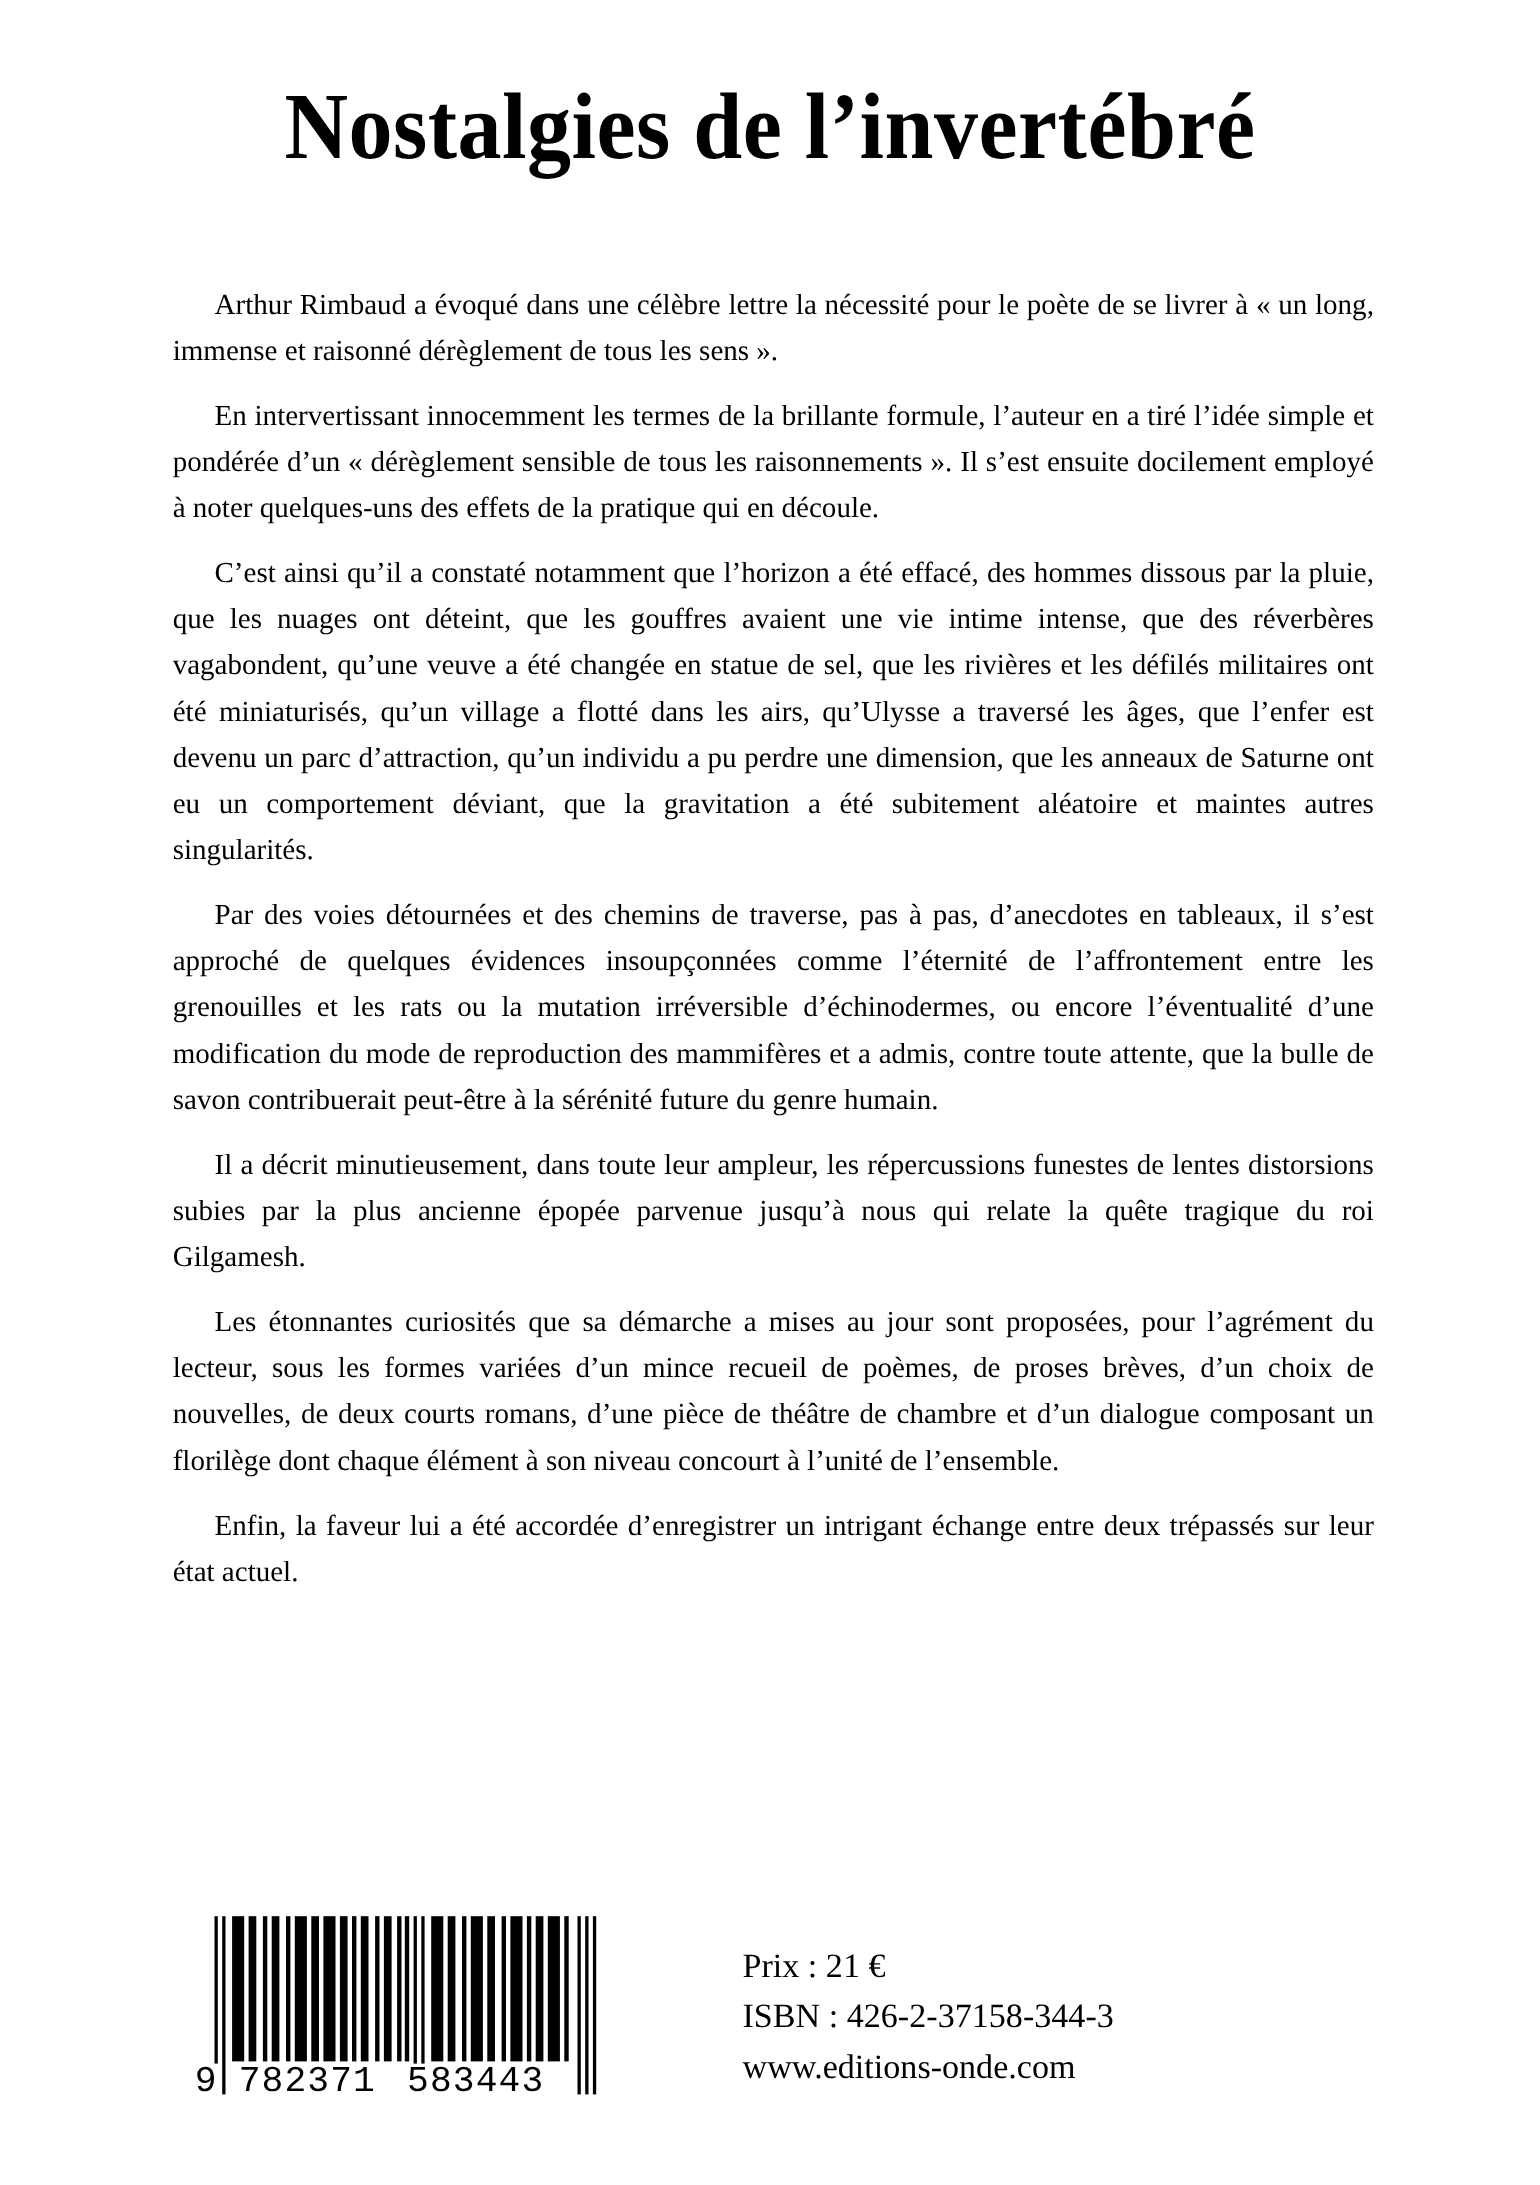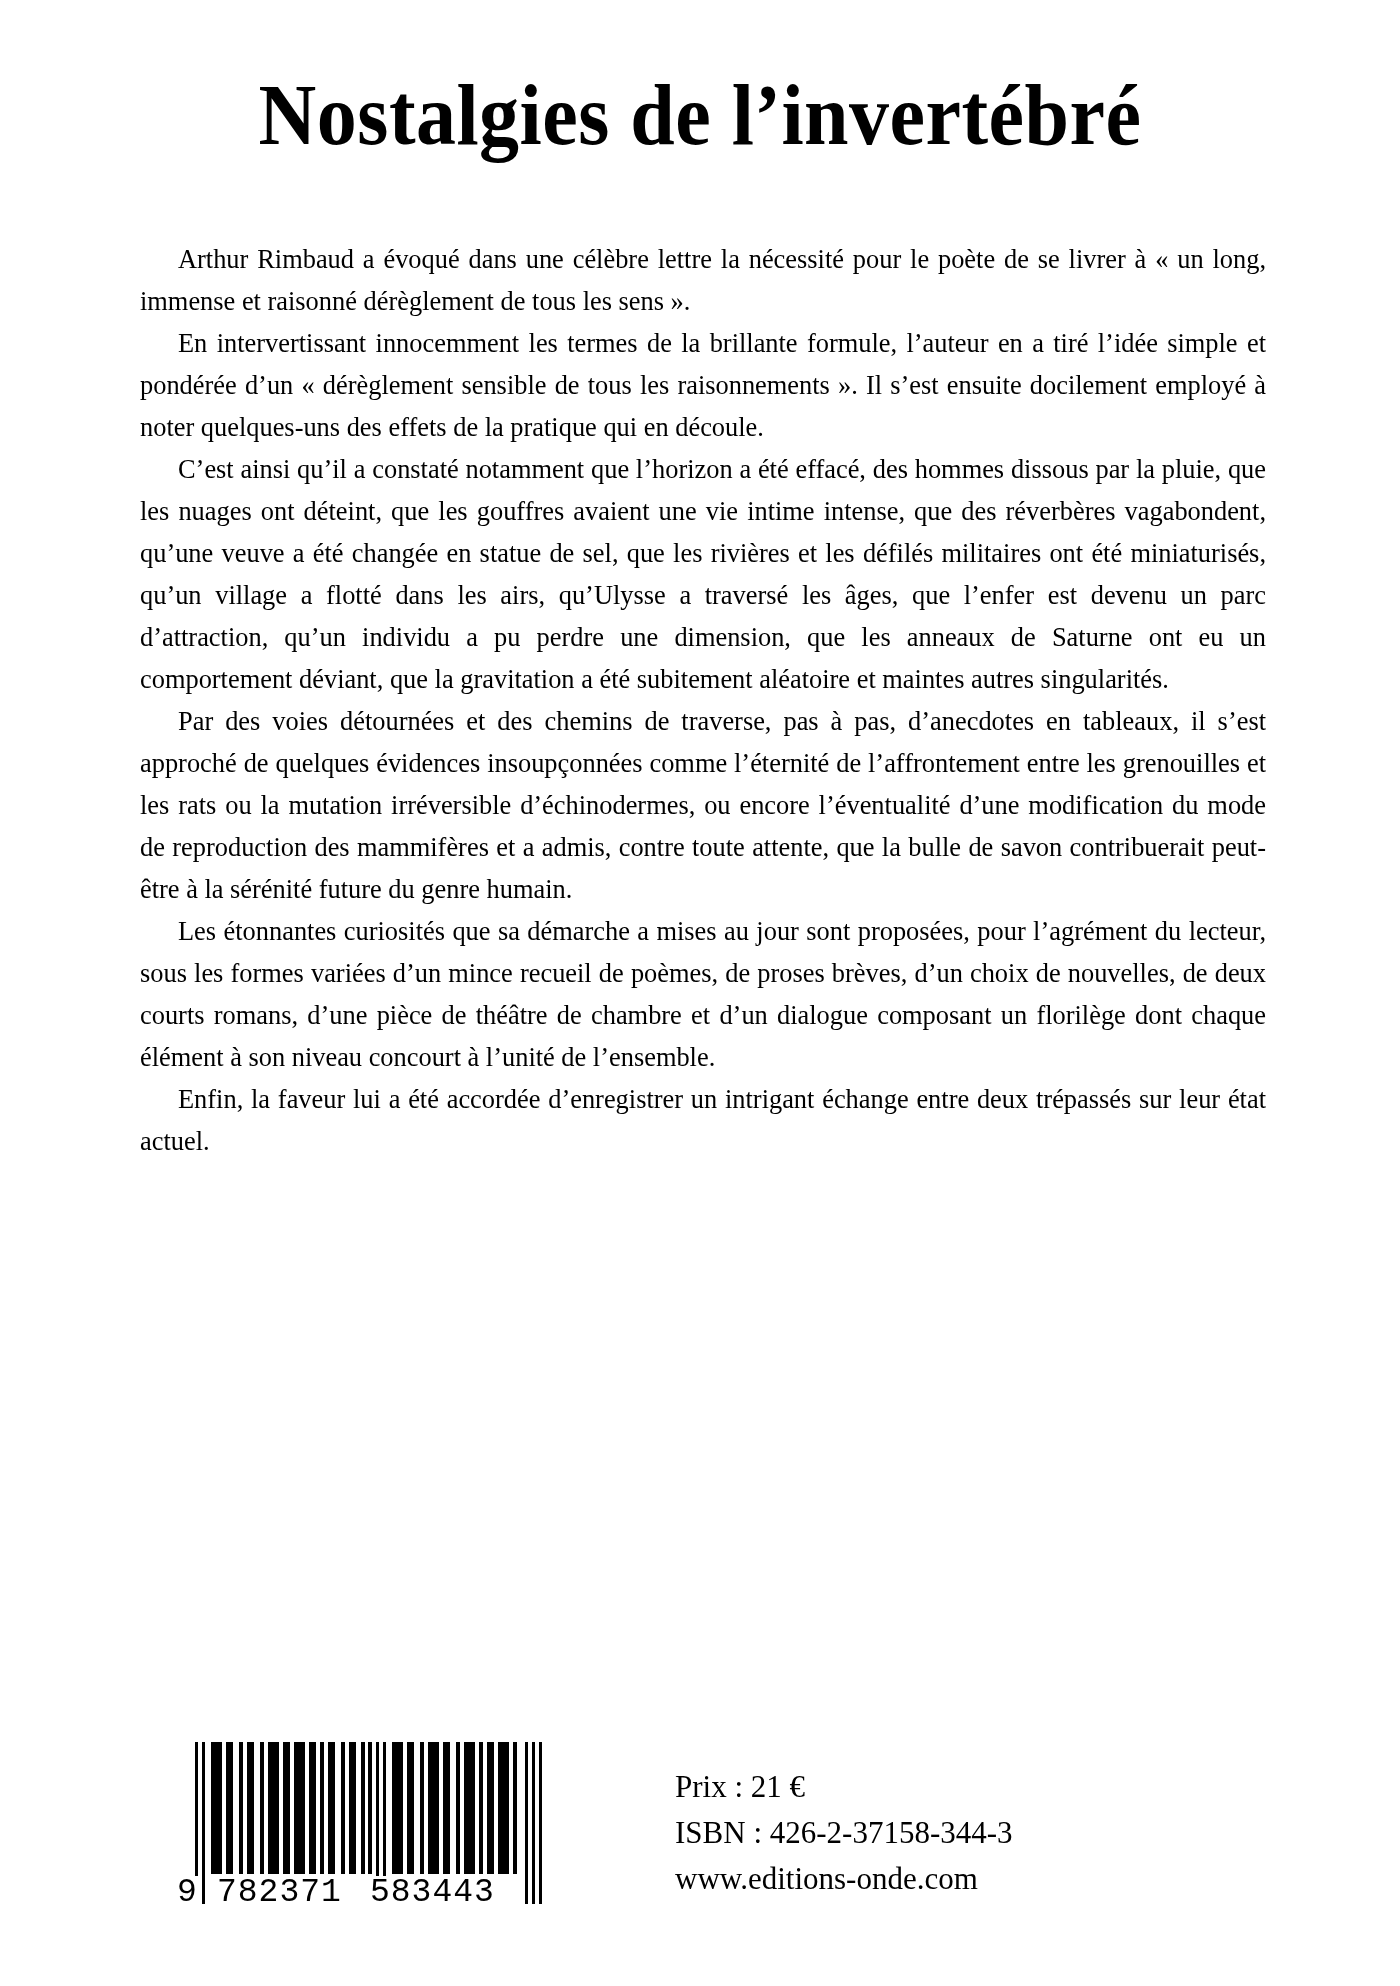--- a/index.html
+++ b/index.html
@@ -49,21 +49,21 @@
     top: 238px;
     width: 1126px;
     font-size: 26.4px;
     line-height: 42px;
     text-align: justify;
     text-justify: inter-word;
     hyphens: none;
   }
 
   .blurb p {
-    margin: 0;
+    margin: 17px;
     text-indent: 38px;
   }
 
   
   .footer {
     position: absolute;
     left: 140px;
     right: 140px;
     bottom: 78px;
     height: 230px;
@@ -132,20 +132,21 @@
 
   <div class="title-block">
     <h1 class="book-title">Nostalgies de l’invertébré</h1>
   </div>
 
   <div class="blurb">
     <p>Arthur Rimbaud a évoqué dans une célèbre lettre la nécessité pour le poète de se livrer à «&nbsp;un long, immense et raisonné dérèglement de tous les sens&nbsp;».</p>
     <p>En intervertissant innocemment les termes de la brillante formule, l’auteur en a tiré l’idée simple et pondérée d’un «&nbsp;dérèglement sensible de tous les raisonnements&nbsp;». Il s’est ensuite docilement employé à noter quelques-uns des effets de la pratique qui en découle.</p>
     <p>C’est ainsi qu’il a constaté notamment que l’horizon a été effacé, des hommes dissous par la pluie, que les nuages ont déteint, que les gouffres avaient une vie intime intense, que des réverbères vagabondent, qu’une veuve a été changée en statue de sel, que les rivières et les défilés militaires ont été miniaturisés, qu’un village a flotté dans les airs, qu’Ulysse a traversé les âges, que l’enfer est devenu un parc d’attraction, qu’un individu a pu perdre une dimension, que les anneaux de Saturne ont eu un comportement déviant, que la gravitation a été subitement aléatoire et maintes autres singularités.</p>
     <p>Par des voies détournées et des chemins de traverse, pas à pas, d’anecdotes en tableaux, il s’est approché de quelques évidences insoupçonnées comme l’éternité de l’affrontement entre les grenouilles et les rats ou la mutation irréversible d’échinodermes, ou encore l’éventualité d’une modification du mode de reproduction des mammifères et a admis, contre toute attente, que la bulle de savon contribuerait peut-être à la sérénité future du genre humain.</p>
+    <p>Il a décrit minutieusement, dans toute leur ampleur, les répercussions funestes de lentes distorsions subies par la plus ancienne épopée parvenue jusqu’à nous qui relate la quête tragique du roi Gilgamesh.</p>
     <p>Les étonnantes curiosités que sa démarche a mises au jour sont proposées, pour l’agrément du lecteur, sous les formes variées d’un mince recueil de poèmes, de proses brèves, d’un choix de nouvelles, de deux courts romans, d’une pièce de théâtre de chambre et d’un dialogue composant un florilège dont chaque élément à son niveau concourt à l’unité de l’ensemble.</p>
     <p>Enfin, la faveur lui a été accordée d’enregistrer un intrigant échange entre deux trépassés sur leur état actuel.</p>
   </div>
 
   <div class="footer">
 
     <div class="barcode-wrap">
       <div class="barcode">
         <svg class="bars" viewBox="0 0 375 170" preserveAspectRatio="none">
           <rect x="0" y="0" width="375" height="170" fill="#ffffff"></rect>

